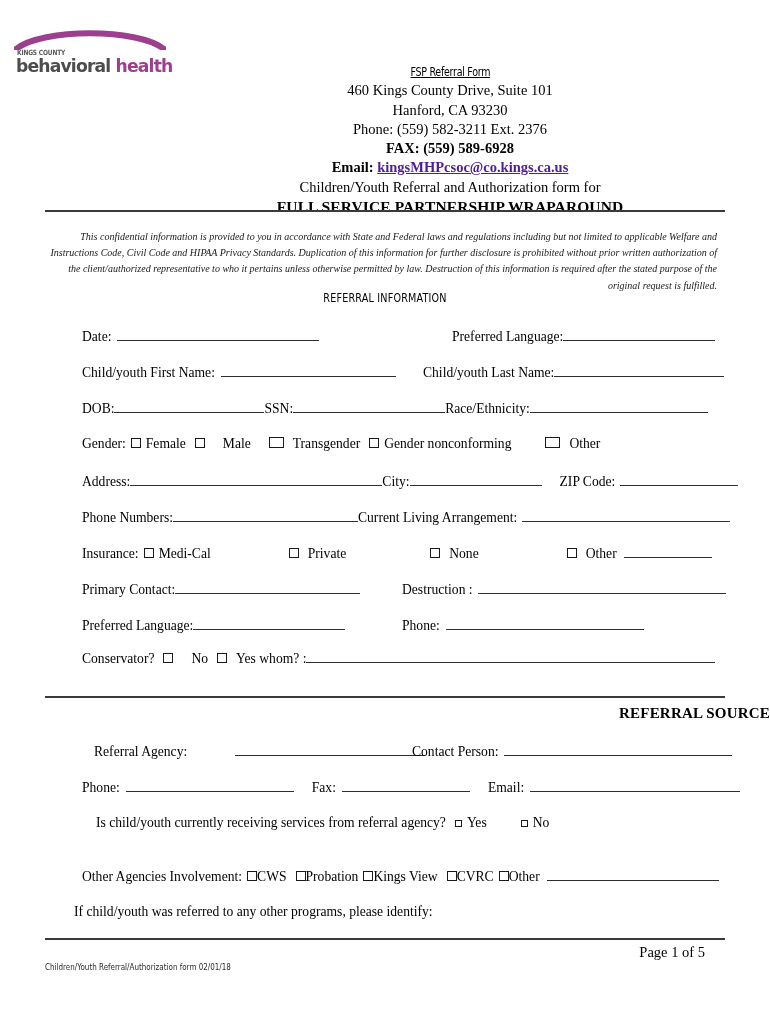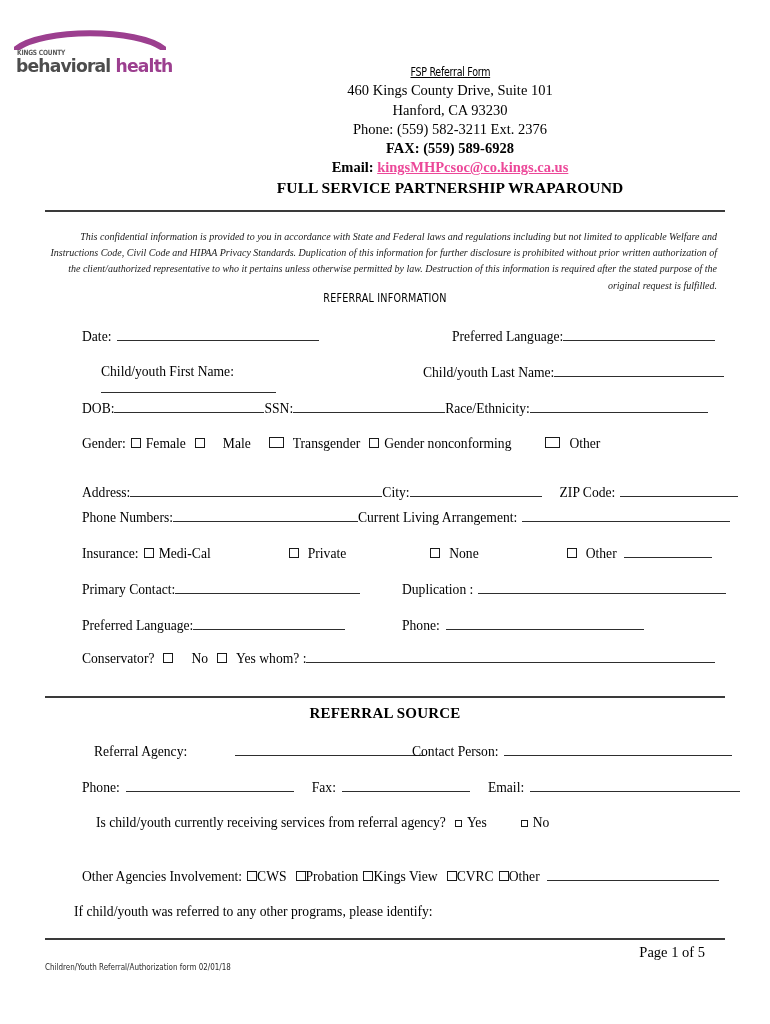--- a/index.html
+++ b/index.html
@@ -87,21 +87,21 @@
   .hdr-line {
     font-family: "Liberation Serif", serif;
     font-size: 14.5px;
   }
   .hdr-bold {
     font-family: "Liberation Serif", serif;
     font-size: 14.5px;
     font-weight: 700;
   }
   .hdr-email-link {
-    color: #ec4899;
+    color: #4c1d95;
     text-decoration: underline;
     font-weight: 700;
   }
   .hdr-sub {
     font-family: "Liberation Serif", serif;
     font-size: 14.5px;
   }
   .hdr-big {
     font-family: "Liberation Serif", serif;
     font-size: 15.5px;
@@ -219,39 +219,40 @@
     <div class="logo-word"><span class="w1">behavioral</span> <span class="w2">health</span></div>
   </div>
 
   <div class="header-center">
     <div><span class="hdr-title">FSP Referral Form</span></div>
     <div class="hdr-line">460 Kings County Drive, Suite 101</div>
     <div class="hdr-line">Hanford, CA 93230</div>
     <div class="hdr-line">Phone: (559) 582-3211 Ext. 2376</div>
     <div class="hdr-bold">FAX: (559) 589-6928</div>
     <div class="hdr-bold"><span>Email:</span> <a class="hdr-email-link" href="#">kingsMHPcsoc@co.kings.ca.us</a></div>
+    <div class="hdr-sub">Children/Youth Referral and Authorization form for</div>
     <div class="hdr-big">FULL SERVICE PARTNERSHIP WRAPAROUND</div>
   </div>
 
   <div class="rule" style="top:210px;"></div>
 
   <div class="confidential">This confidential information is provided to you in accordance with State and Federal laws and regulations including but not limited to applicable    Welfare and Instructions Code, Civil Code and HIPAA Privacy Standards. Duplication of this information for further disclosure is prohibited    without prior written authorization of the client/authorized representative to who it pertains unless otherwise permitted by law. Destruction of this    information is required after the stated purpose of the original request is fulfilled.</div>
 
   <div class="sec-heading-sans" style="top:291px;">REFERRAL INFORMATION</div>
 
   <div class="row" style="left:48px; top:328px;">
     <span class="lbl">Date:</span>
     <span class="fill" style="width:202px; margin-left:6px;"></span>
   </div>
   <div class="row" style="left:418px; top:328px;">
     <span class="lbl">Preferred Language:</span>
     <span class="fill" style="width:152px;"></span>
   </div>
 
-  <div class="row" style="left:61px; top:364px;flex-direction:column;">
+  <div class="row" style="left:48px; top:364px;">
     <span class="lbl">Child/youth First Name:</span>
     <span class="fill" style="width:175px; margin-left:6px;"></span>
   </div>
   <div class="row" style="left:389px; top:364px;">
     <span class="lbl">Child/youth Last Name:</span>
     <span class="fill" style="width:170px;"></span>
   </div>
 
   <div class="row" style="left:48px; top:400px;">
     <span class="lbl">DOB:</span>
@@ -279,21 +280,21 @@
     <span class="gap-s"></span>
     <span class="cb cb-sq"></span>
     <span class="gap-xs"></span>
     <span class="lbl">Gender nonconforming</span>
     <span class="gap-l"></span>
     <span class="cb cb-wide"></span>
     <span class="gap-s"></span>
     <span class="lbl">Other</span>
   </div>
 
-  <div class="row" style="left:48px; top:484px;">
+  <div class="row" style="left:48px; top:473px;">
     <span class="lbl">Address:</span>
     <span class="fill" style="width:252px;"></span>
     <span class="lbl">City:</span>
     <span class="fill" style="width:132px;"></span>
     <span class="gap-m"></span>
     <span class="lbl">ZIP Code:</span>
     <span class="fill" style="width:118px; margin-left:5px;"></span>
   </div>
 
   <div class="row" style="left:48px; top:509px;">
@@ -322,21 +323,21 @@
     <span class="gap-s"></span>
     <span class="lbl">Other</span>
     <span class="fill" style="width:88px; margin-left:7px;"></span>
   </div>
 
   <div class="row" style="left:48px; top:581px;">
     <span class="lbl">Primary Contact:</span>
     <span class="fill" style="width:185px;"></span>
   </div>
   <div class="row" style="left:368px; top:581px;">
-    <span class="lbl">Duplication :</span>
+    <span class="lbl">Destruction :</span>
     <span class="fill" style="width:248px; margin-left:5px;"></span>
   </div>
 
   <div class="row" style="left:48px; top:617px;">
     <span class="lbl">Preferred Language:</span>
     <span class="fill" style="width:152px;"></span>
   </div>
   <div class="row" style="left:368px; top:617px;">
     <span class="lbl">Phone:</span>
     <span class="fill" style="width:198px; margin-left:6px;"></span>
@@ -350,21 +351,21 @@
     <span class="lbl">No</span>
     <span class="gap-s"></span>
     <span class="cb cb-sq"></span>
     <span class="gap-s"></span>
     <span class="lbl">Yes whom? :</span>
     <span class="fill" style="width:409px;"></span>
   </div>
 
   <div class="rule" style="top:696px;"></div>
 
-  <div class="sec-heading-serif" style="top:705px;">REFERRAL SOURCE</div>
+  <div class="sec-heading-serif" style="top:705px;text-align:right;">REFERRAL SOURCE</div>
 
   <div class="row" style="left:60px; top:743px;gap:42px;">
     <span class="lbl">Referral Agency:</span>
     <span class="fill" style="width:190px; margin-left:6px;"></span>
   </div>
   <div class="row" style="left:378px; top:743px;">
     <span class="lbl">Contact Person:</span>
     <span class="fill" style="width:228px; margin-left:6px;"></span>
   </div>
 

